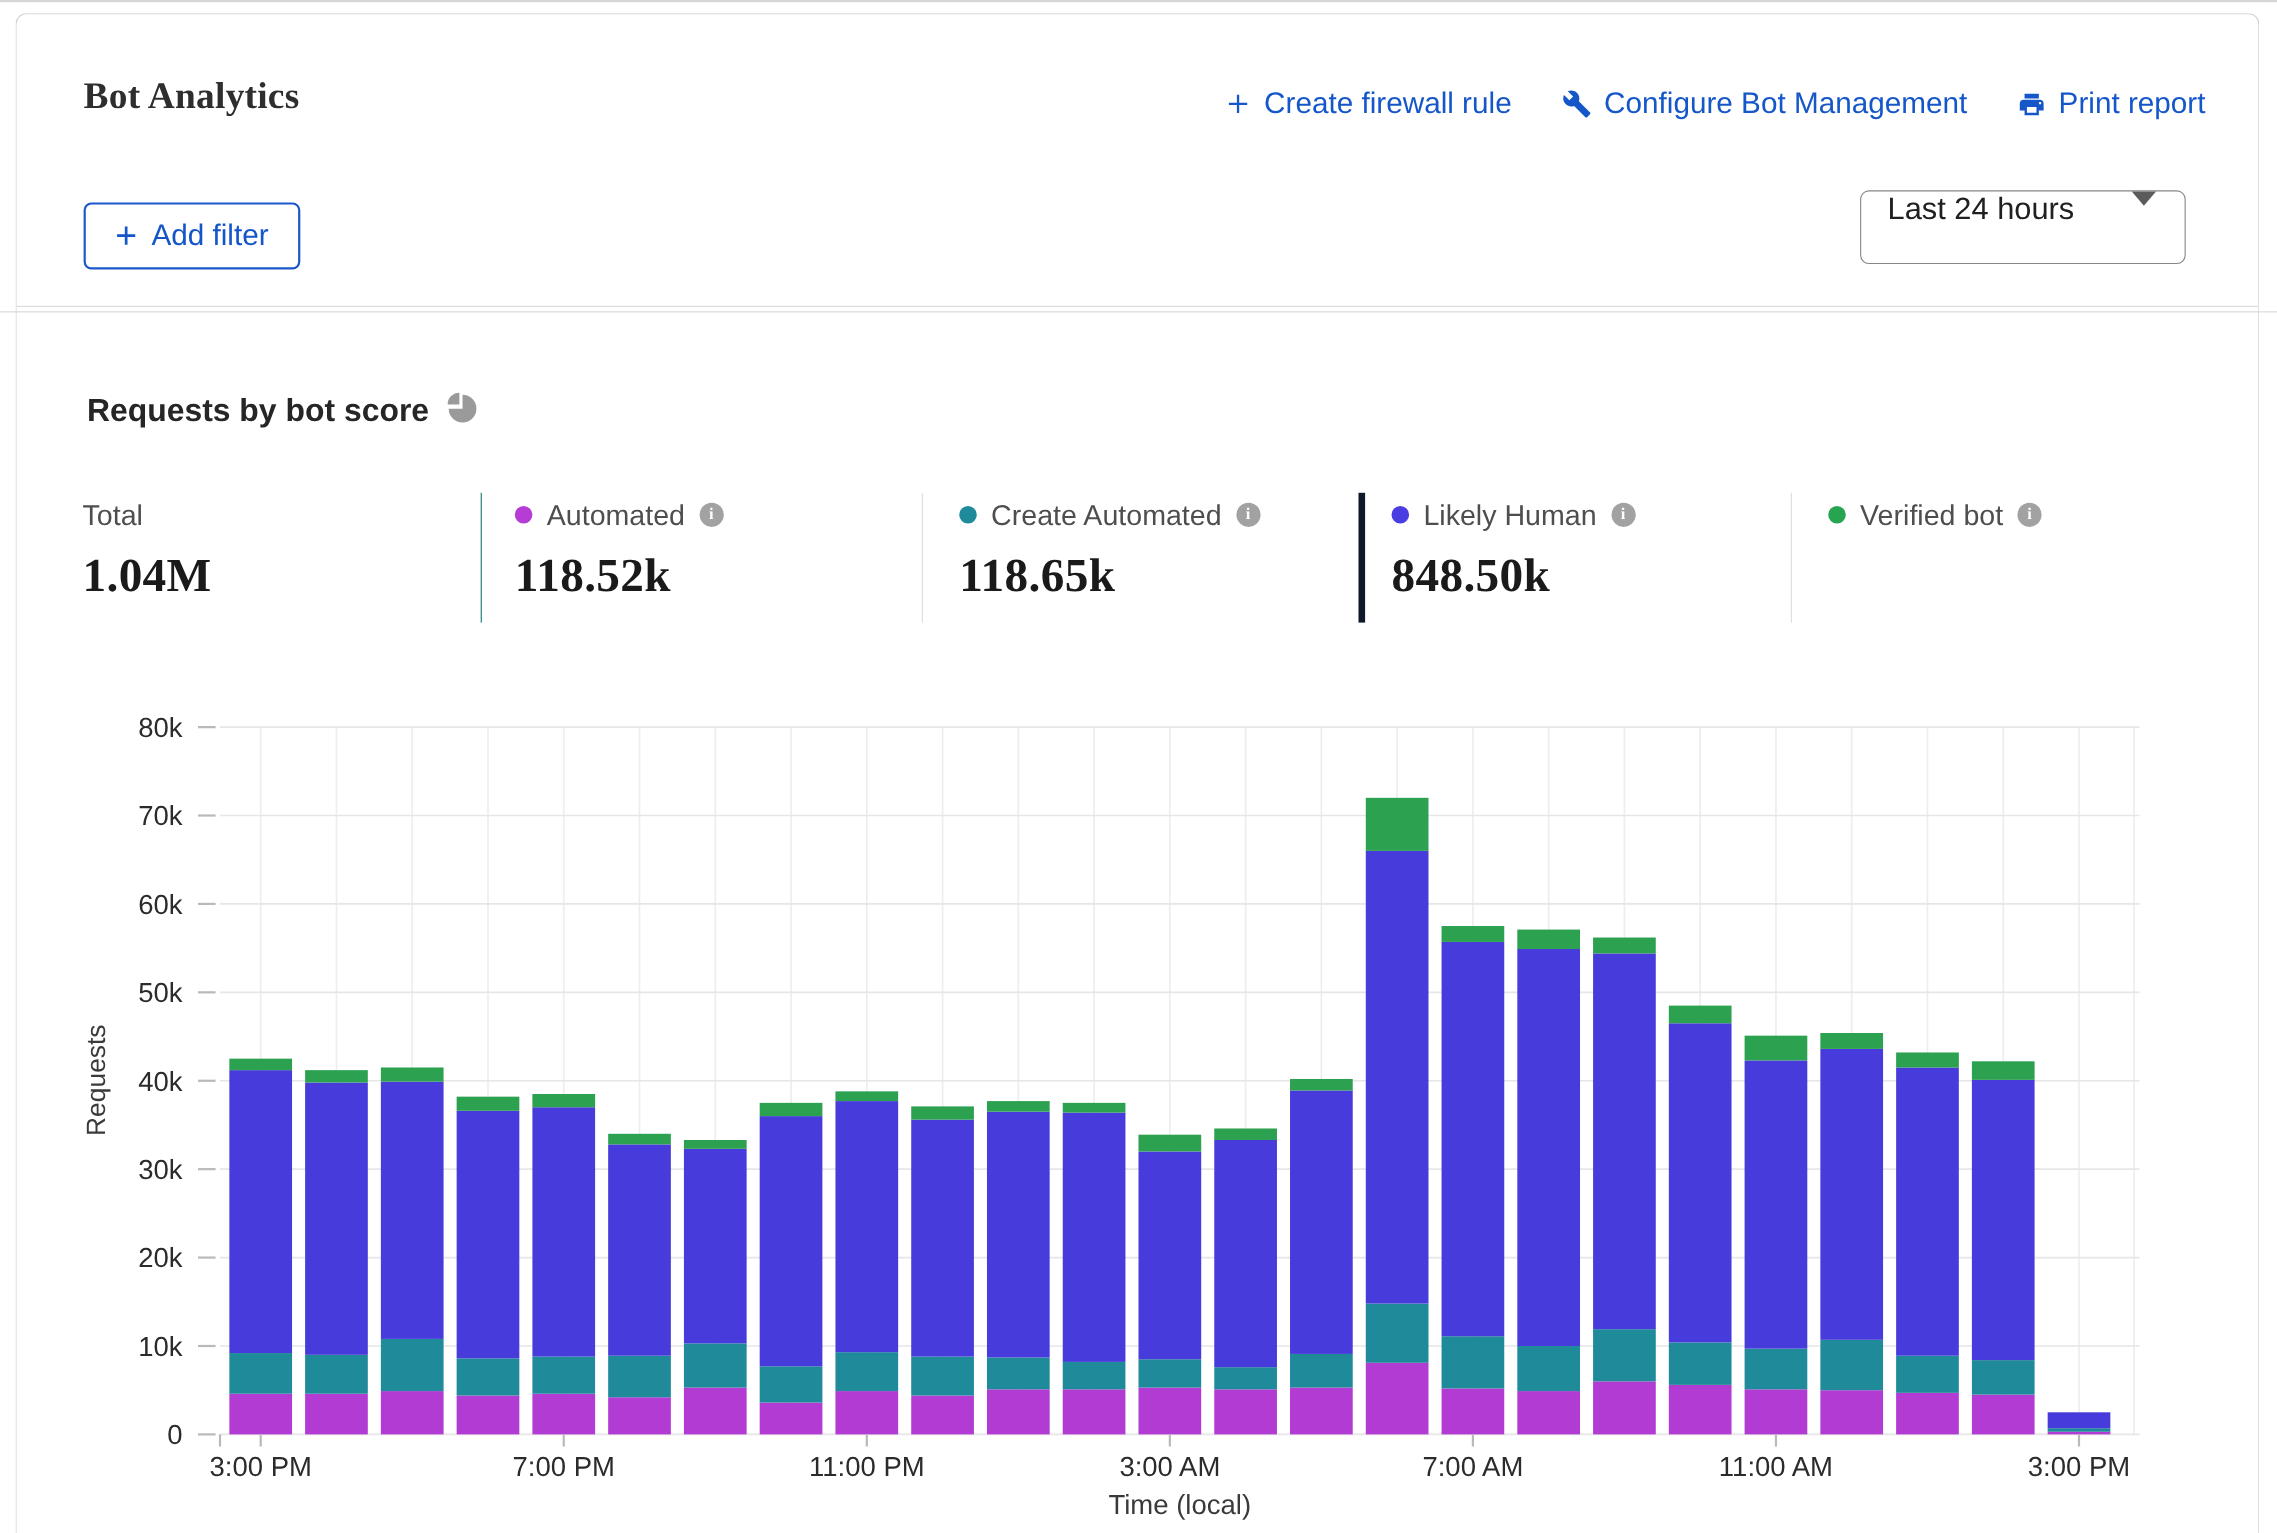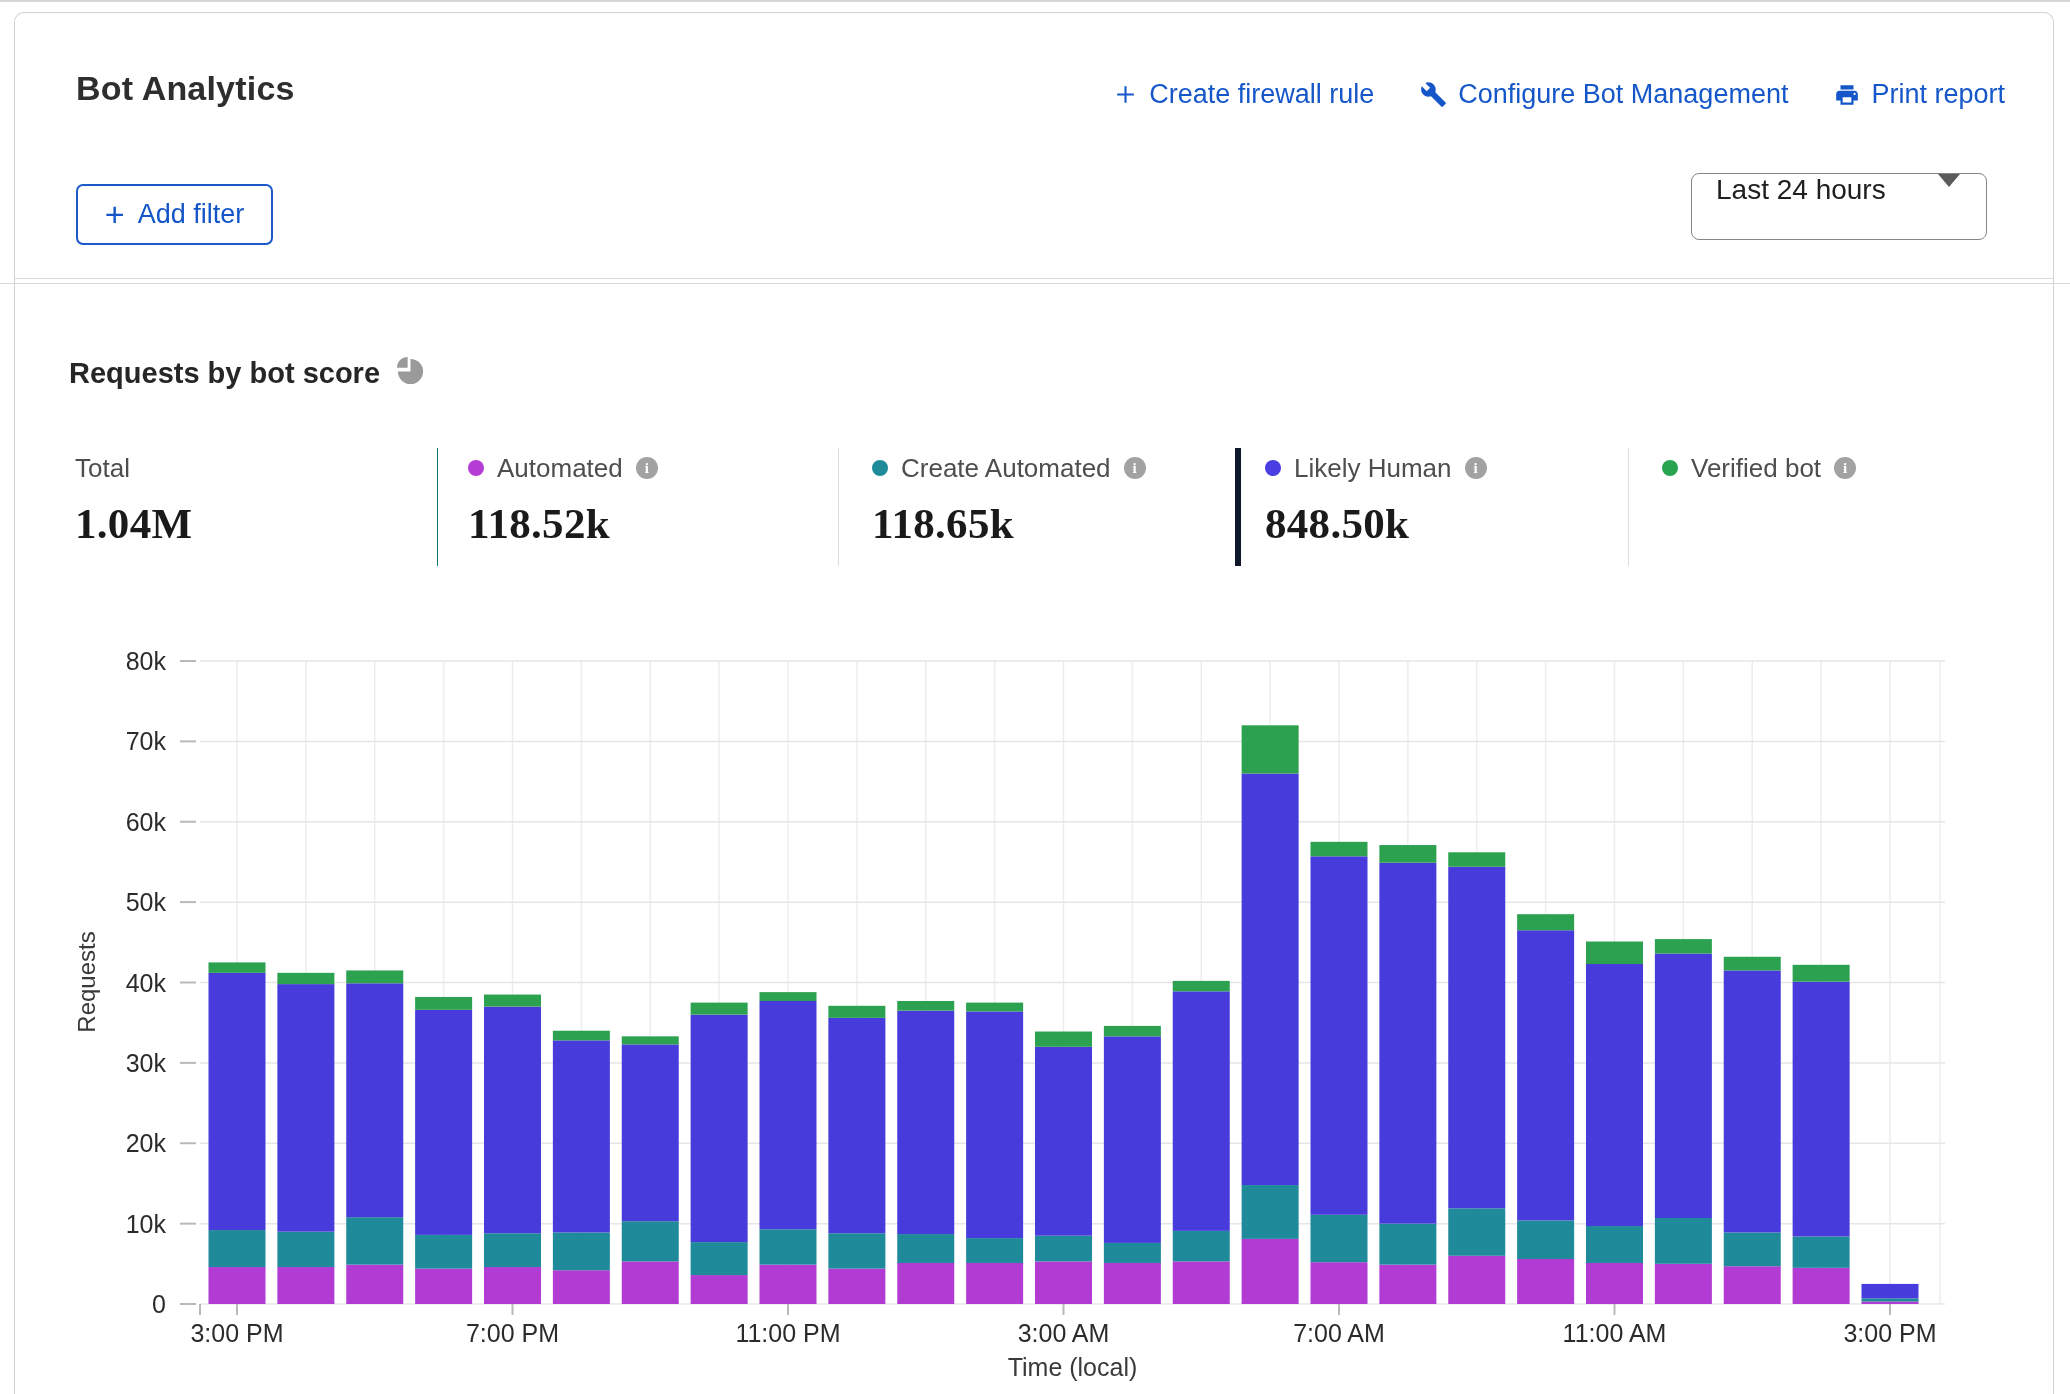--- a/index.html
+++ b/index.html
@@ -2,35 +2,35 @@
 <html><head>
 <meta charset="utf-8">
 <style>
   html,body{margin:0;padding:0;background:#fff;}
   .page{position:relative;width:2070px;height:1394px;background:#fff;overflow:hidden;
         font-family:"Liberation Sans",sans-serif;color:#222;}
   .top-hairline{position:absolute;top:0;left:0;width:2070px;height:2px;background:#d6d6d6;}
   .card{position:absolute;left:14px;top:12px;width:2040px;height:1382px;background:#fff;
         border:1px solid #d2d2d2;border-bottom:none;border-radius:10px 10px 0 0;box-sizing:border-box;}
   .card-header{position:absolute;left:0;top:0;width:100%;height:265px;border-bottom:1px solid #d9d9d9;}
-  .page-title{position:absolute;left:61px;top:56px;margin:0;font-size:34px;font-weight:700;color:#2e2e2e;letter-spacing:.2px;}
+  .page-title{position:absolute;left:61px;top:56px;margin:0;font-size:34px;font-weight:700;color:#2e2e2e;letter-spacing:.2px;font-family:Liberation Serif, serif;}
   .actions{position:absolute;top:66px;right:48px;display:flex;gap:46px;align-items:center;}
   .action{display:flex;align-items:center;gap:11px;color:#1557c9;font-size:27px;text-decoration:none;cursor:pointer;}
   .action svg{display:block;}
   .add-filter{position:absolute;left:61px;top:171px;width:197px;height:61px;background:#fff;
         border:2px solid #1b58c9;border-radius:7px;color:#1456c8;font-size:27px;
         display:flex;align-items:center;justify-content:center;gap:13px;cursor:pointer;
         font-family:"Liberation Sans",sans-serif;}
   .add-filter .plus{font-size:34px;line-height:28px;font-weight:400;margin-top:-2px;}
   .dropdown{position:absolute;top:160px;right:66px;width:296px;height:67px;background:#fff;
         border:1px solid #868686;border-radius:8px;box-sizing:border-box;display:flex;align-items:flex-start;
         justify-content:space-between;padding:0 26px 0 24px;font-size:28px;color:#202020;cursor:pointer;}
   .caret{width:0;height:0;border-left:11px solid transparent;border-right:11px solid transparent;border-top:13px solid #5b5b5b;}
   .full-divider{position:absolute;top:283px;left:0;width:2070px;height:1px;background:#d8d8d8;}
-  .section-heading{position:absolute;left:69px;top:356px;display:flex;align-items:center;gap:15px;}
+  .section-heading{position:absolute;left:79px;top:356px;display:flex;align-items:center;gap:15px;}
   .section-heading h2{margin:0;font-size:29px;font-weight:700;color:#262626;}
   .stats{position:absolute;left:75px;top:448px;height:118px;display:flex;align-items:stretch;}
   .stat-col{box-sizing:border-box;}
   .stat-col.w0{width:362px;}
   .stat-col.w1{width:401px;border-left:1px solid #0f766e;padding-left:30px;}
   .stat-col.w2{width:397px;border-left:1px solid #ddd;padding-left:33px;}
   .stat-col.w3{width:393px;border-left:6px solid #0f172a;padding-left:24px;}
   .stat-col.w4{width:345px;border-left:1px solid #ddd;padding-left:33px;}
   .stat-label{display:flex;align-items:center;gap:13px;font-size:26px;color:#4e4e4e;height:32px;margin-top:4px;}
   .dot{width:16px;height:16px;border-radius:50%;background:#999;flex:0 0 auto;}

